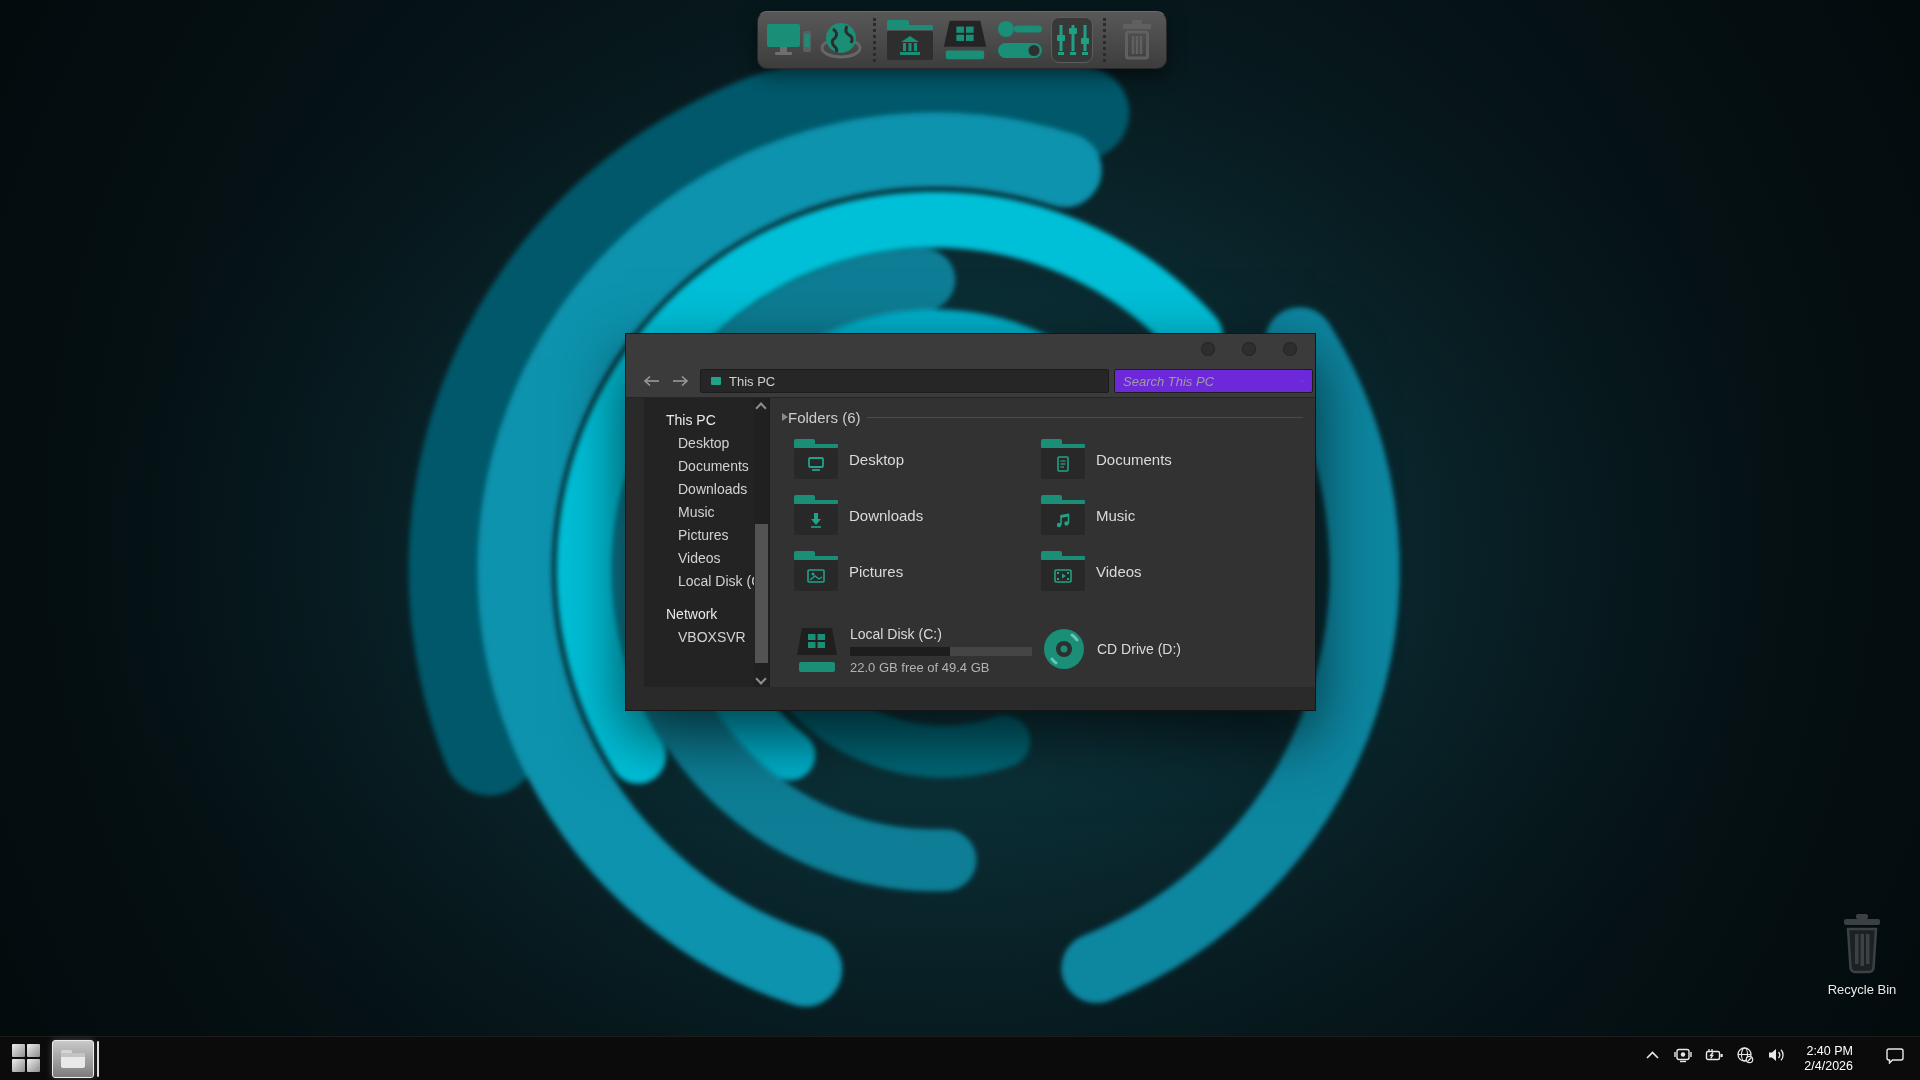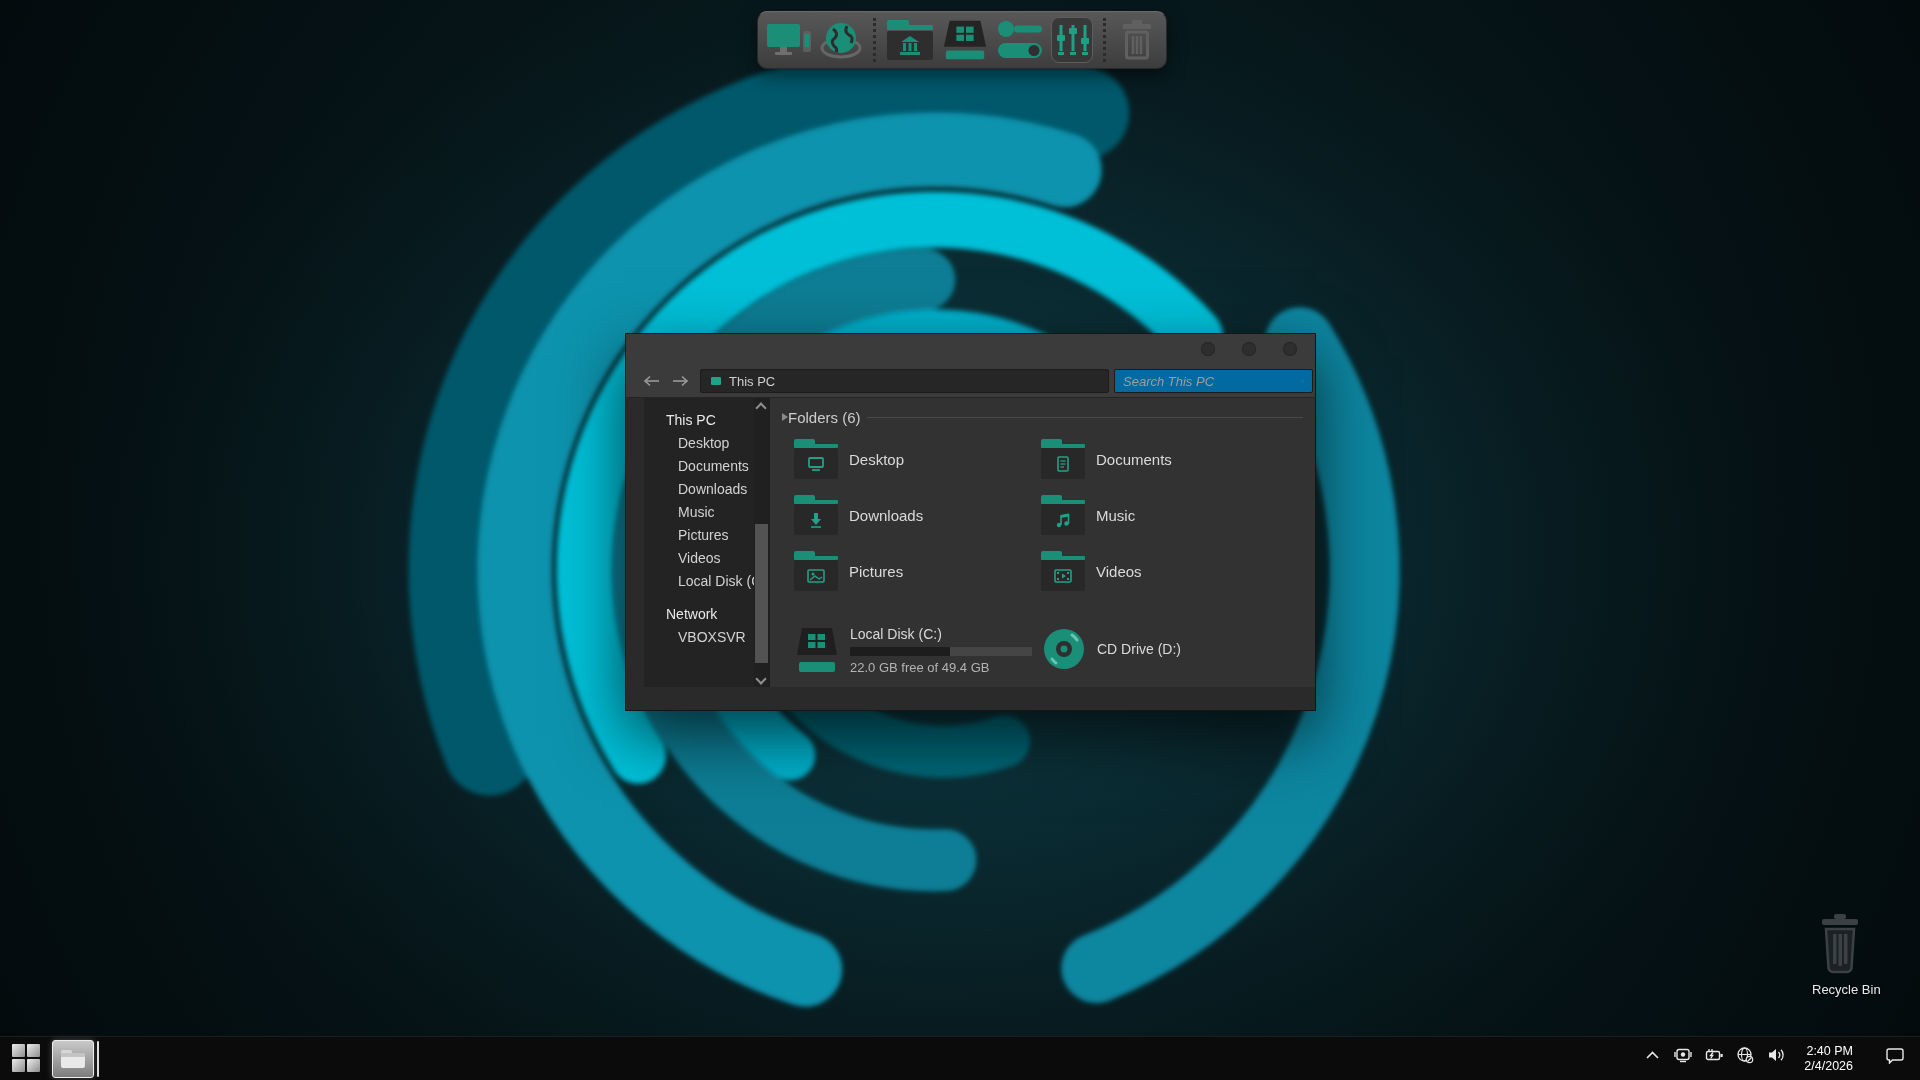--- a/index.html
+++ b/index.html
@@ -40,21 +40,21 @@
   .navrow { position:absolute; left:0; top:30px; right:0; height:34px; border-bottom:1px solid #252525; }
   .navarrow { position:absolute; top:4px; width:26px; height:26px; display:flex; align-items:center; justify-content:center; color:#9a9a9a; font-size:16px; }
   .addrbar {
     position:absolute; left:74px; top:5px; width:409px; height:24px;
     background:#262626; border:1px solid #1c1c1c; border-radius:2px;
     display:flex; align-items:center; gap:8px; padding:0 10px; font-size:13px; color:#cfcfcf;
   }
   .addr-ico { width:10px; height:8px; background:var(--teal2); border-radius:1px; flex:none; }
   .searchbox {
     position:absolute; left:488px; top:5px; width:199px; height:24px;
-    background:#0369a1; border:1px solid #1c1c1c; border-radius:2px;
+    background:#6d28d9; border:1px solid #1c1c1c; border-radius:2px;
     display:flex; align-items:center; padding:0 8px;
   }
   .searchbox input {
     flex:1; background:transparent; border:none; outline:none;
     font-family:"Liberation Sans",sans-serif; font-size:13px; font-style:italic; color:#cfcfcf;
   }
   .searchbox input::placeholder { color:#9d9d9d; font-style:italic; }
 
   .win-body { position:absolute; left:0; top:64px; right:0; bottom:23px; background:#2a2a2a; }
   .sidebar { position:absolute; left:18px; top:0; width:110px; bottom:0; background:#232323; padding-top:10px; }
@@ -85,21 +85,21 @@
   .drive-name { font-size:14px; color:#dadada; }
   .cap-bar { width:182px; height:9px; background:#454545; margin:5px 0 4px; }
   .cap-fill { height:100%; background:#1d1d1d; }
   .cap-free { font-size:13px; color:#b3b3b3; }
 
   .statusbar { position:absolute; left:0; right:0; bottom:0; height:23px; background:#2c2c2c; border-top:1px solid #202020;
     display:flex; align-items:center; padding:0 10px 0 20px; font-size:13px; color:#b5b5b5; }
   .status-views { margin-left:auto; display:flex; gap:10px; align-items:center; }
 
   
-  .recycle { position:absolute; left:1812px; top:912px; width:100px; }
+  .recycle { position:absolute; left:1812px; top:912px; width:100px; text-align:center; }
   .recycle .lbl { margin-top:4px; font-size:13px; color:#eaeaea; text-shadow:0 1px 2px rgba(0,0,0,.8); }
 
   
   .taskbar { position:absolute; left:0; bottom:0; width:1920px; height:44px; background:#0b0b0b; border-top:1px solid #1d1d1d;
     display:flex; align-items:center; }
   .startbtn { margin-left:12px; width:30px; height:30px; display:grid; grid-template-columns:13px 13px; grid-template-rows:13px 13px; gap:2px; }
   .startbtn span { background:linear-gradient(135deg,#ededed,#8d8d8d); border-radius:1px; }
   .task-explorer { margin-left:10px; width:42px; height:38px; border:1px solid #ededed; border-radius:3px;
     background:linear-gradient(180deg,#c9c9c9,#7c7c7c); display:flex; align-items:center; justify-content:center;
     box-shadow:0 0 6px rgba(255,255,255,.25); }

